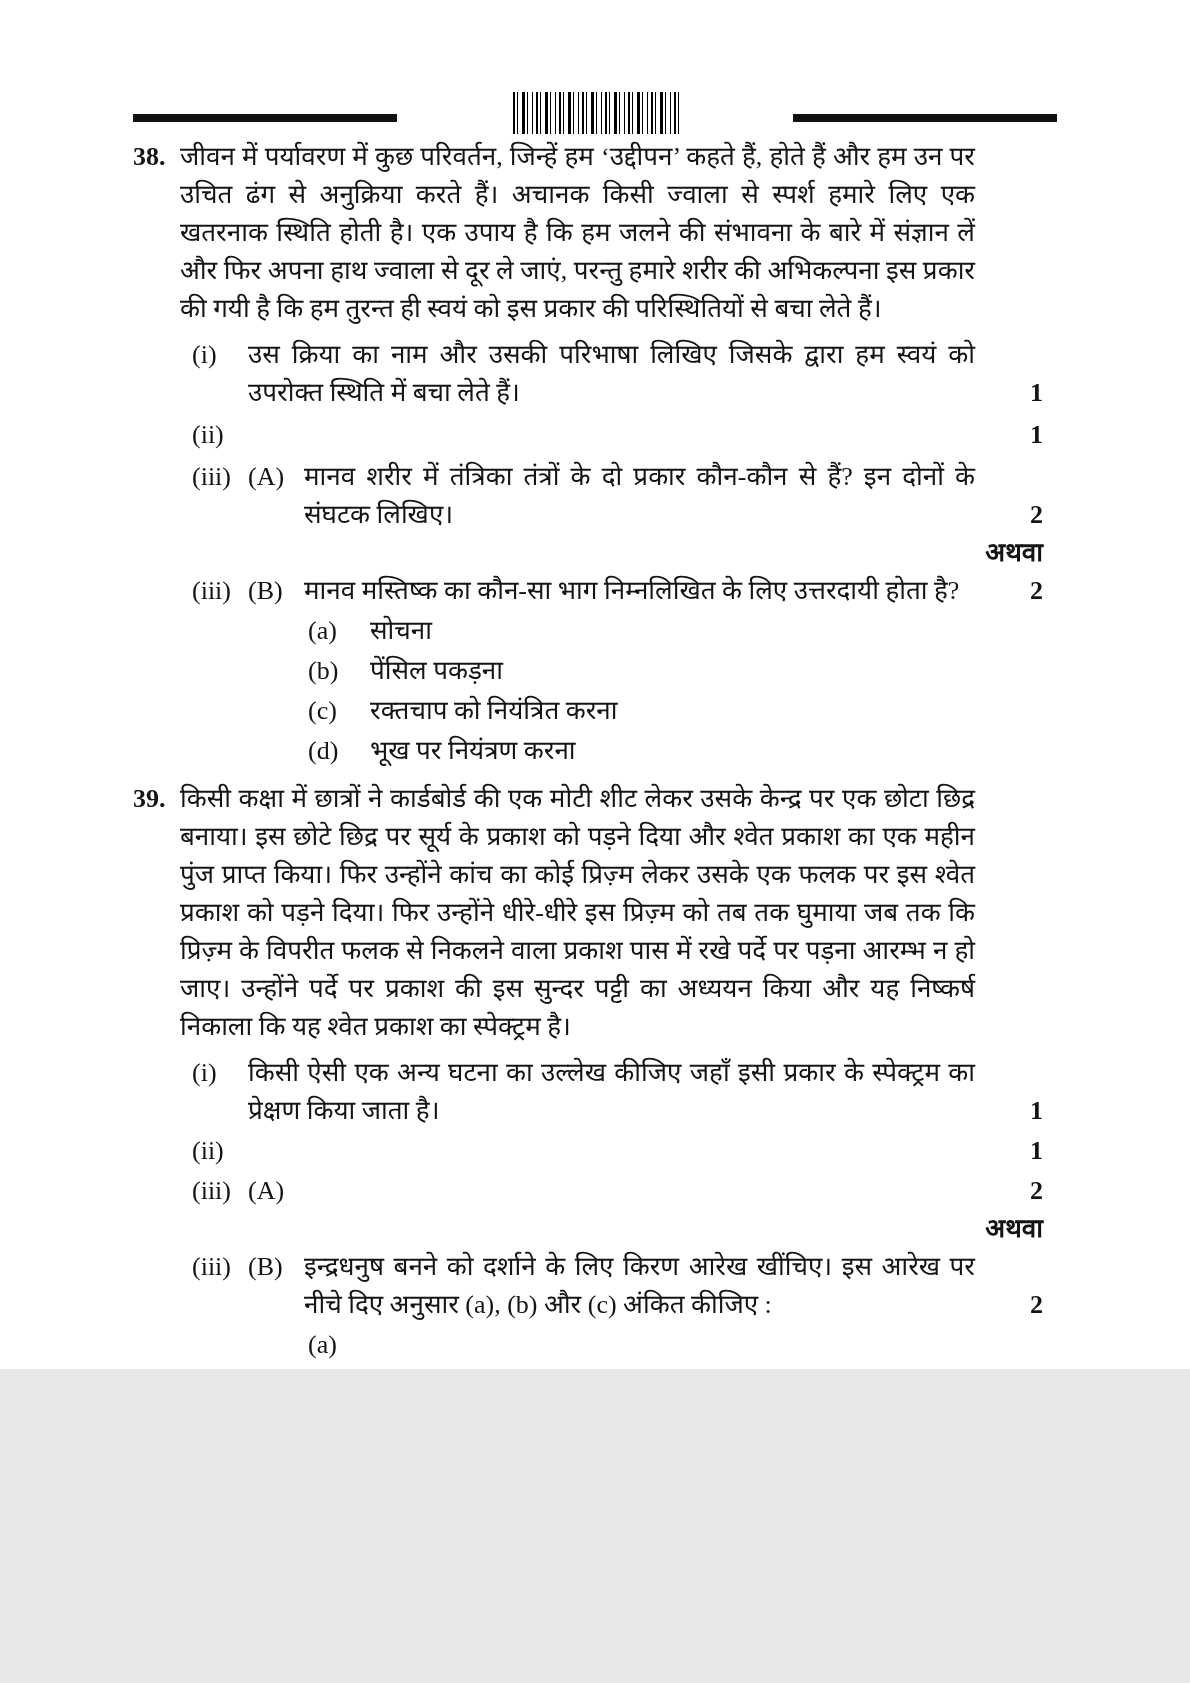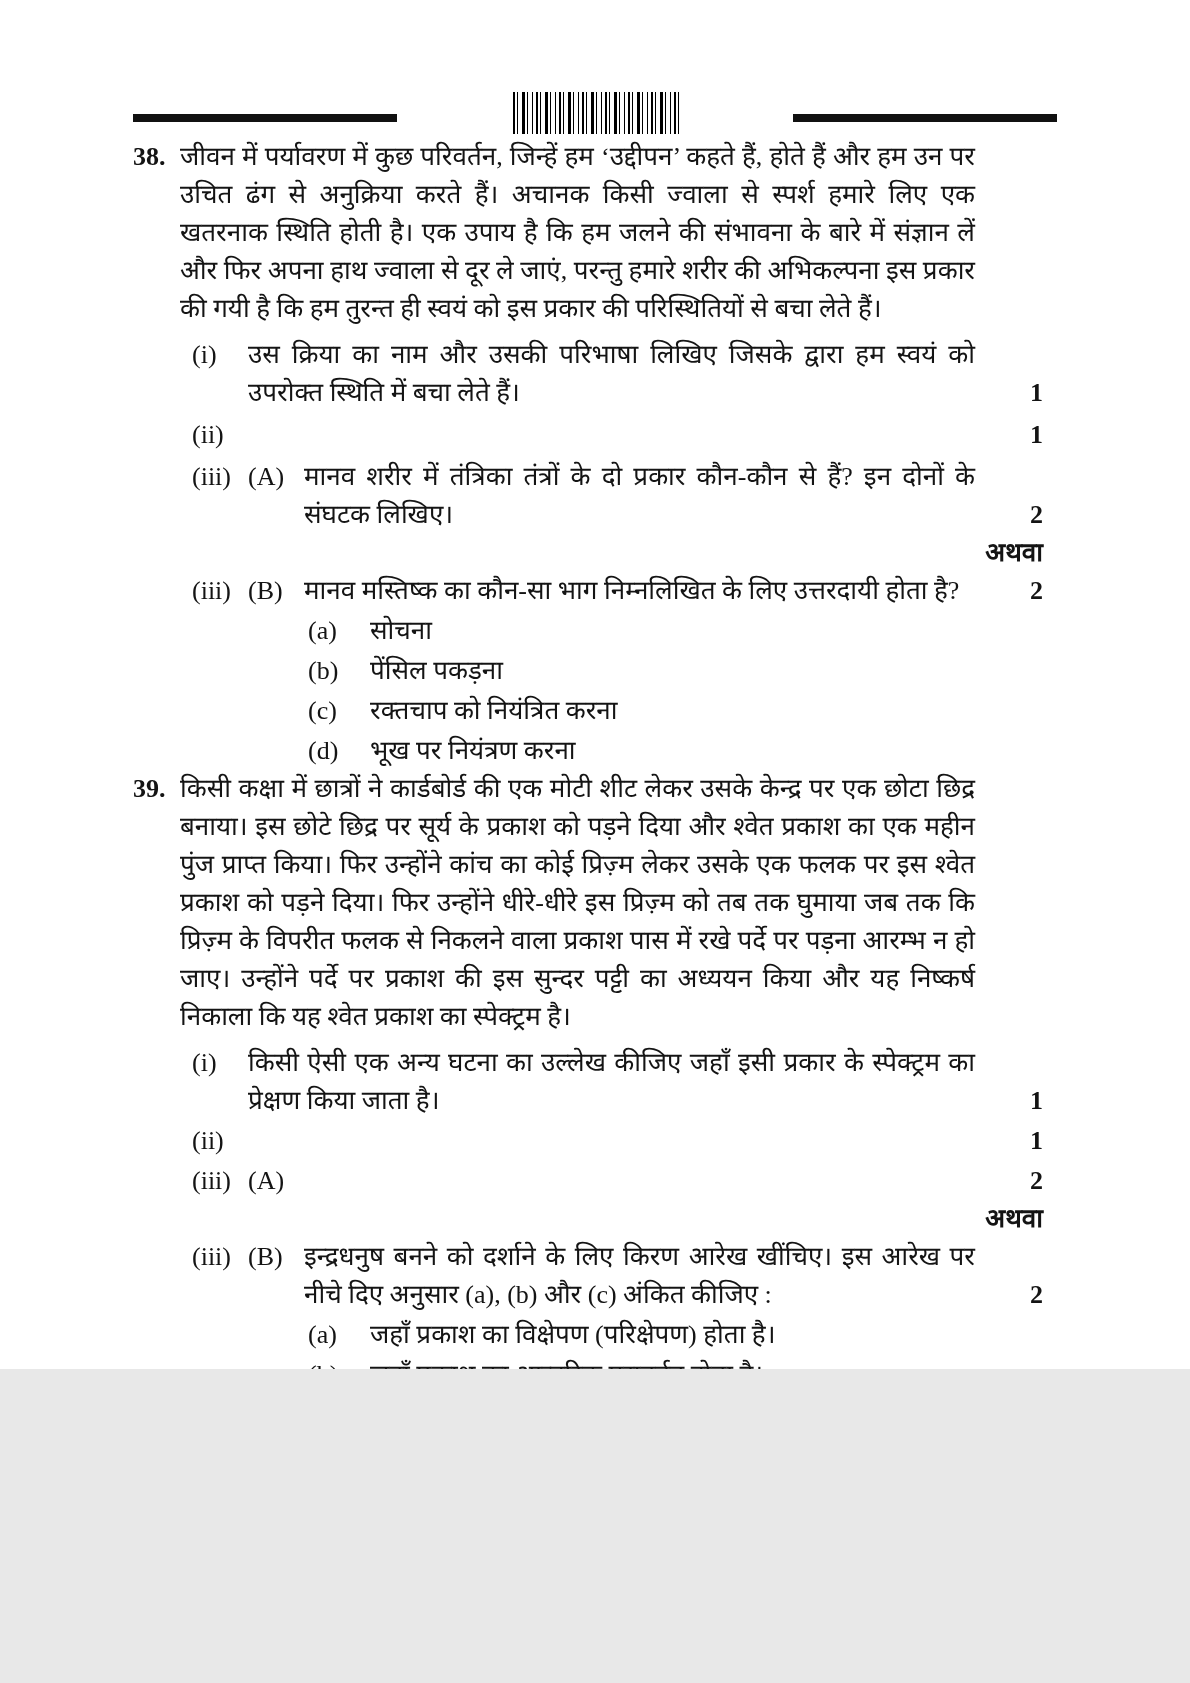--- a/index.html
+++ b/index.html
@@ -35,21 +35,21 @@
   .sub.first{margin-top:8px;}
   .lbl1{flex:none;width:56px;margin-left:59px;}
   .lbl2{flex:none;width:56px;}
   .stext{flex:none;width:727px;text-align:justify;}
   .stext.lv3{width:671px;}
   .mark{flex:1;text-align:right;align-self:flex-end;font-weight:bold;}
   .or{text-align:right;font-weight:bold;margin:0;}
   .opt{display:flex;margin-top:2px;}
   .olbl{flex:none;width:62px;margin-left:175px;}
   .otext{flex:none;max-width:640px;}
-  .q39{}
+  .q39{margin-top:10px;}
   
   .footer-code{position:absolute;left:133px;top:1431px;font-size:25px;letter-spacing:1px;}
   .footer-code .star{font-size:21px;vertical-align:super;line-height:0;}
   .page-circle{
     position:absolute;left:577px;top:1445px;width:40px;height:40px;
     border-radius:50%;background:#701a75;color:#fff;
     text-align:center;line-height:40px;font-size:24px;font-weight:bold;
   }
   .caret{position:absolute;left:587px;top:1486px;width:20px;text-align:center;
     font-size:16px;line-height:16px;font-family:"Liberation Sans","DejaVu Sans",sans-serif;}
@@ -145,21 +145,20 @@
 
       <div class="sub" style="margin-top:0">
         <span class="lbl1">(iii)</span>
         <span class="lbl2">(B)</span>
         <div class="stext lv3">इन्द्रधनुष बनने को दर्शाने के लिए किरण आरेख खींचिए। इस आरेख पर नीचे दिए अनुसार (a), (b) और (c) अंकित कीजिए :</div>
         <div class="mark">2</div>
       </div>
 
       <div class="opt">
         <span class="olbl">(a)</span>
-        <div class="otext">जहाँ प्रकाश का विक्षेपण (परिक्षेपण) होता है।</div>
       </div>
       <div class="opt">
         <span class="olbl">(b)</span>
         <div class="otext">जहाँ प्रकाश का आन्तरिक परावर्तन होता है।</div>
       </div>
       <div class="opt">
         <span class="olbl">(c)</span>
         <div class="otext">जहाँ प्रकाश का अंतिम अपवर्तन होता है।</div>
       </div>
     </div>

